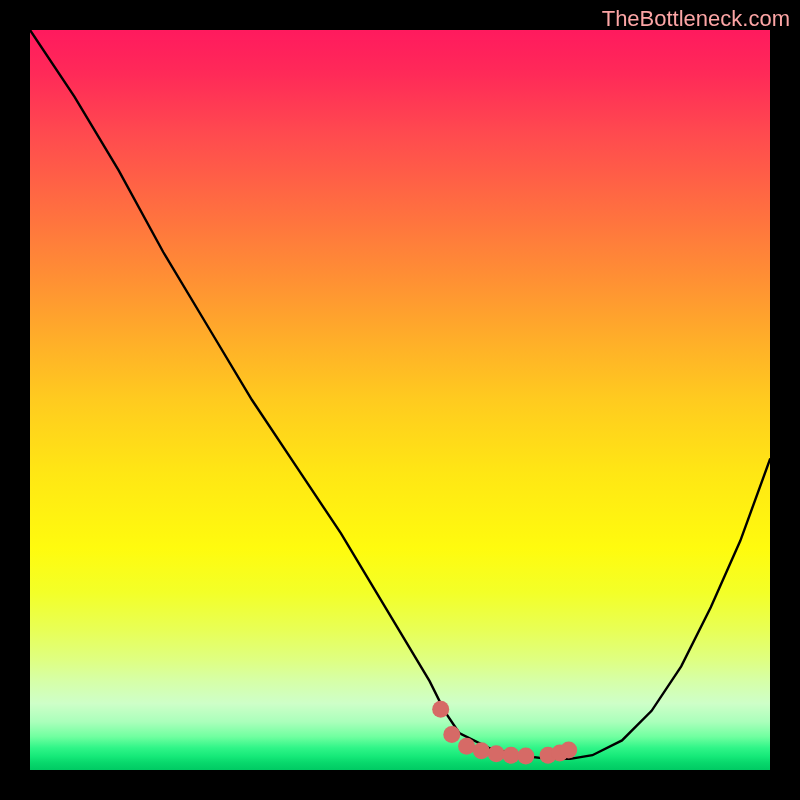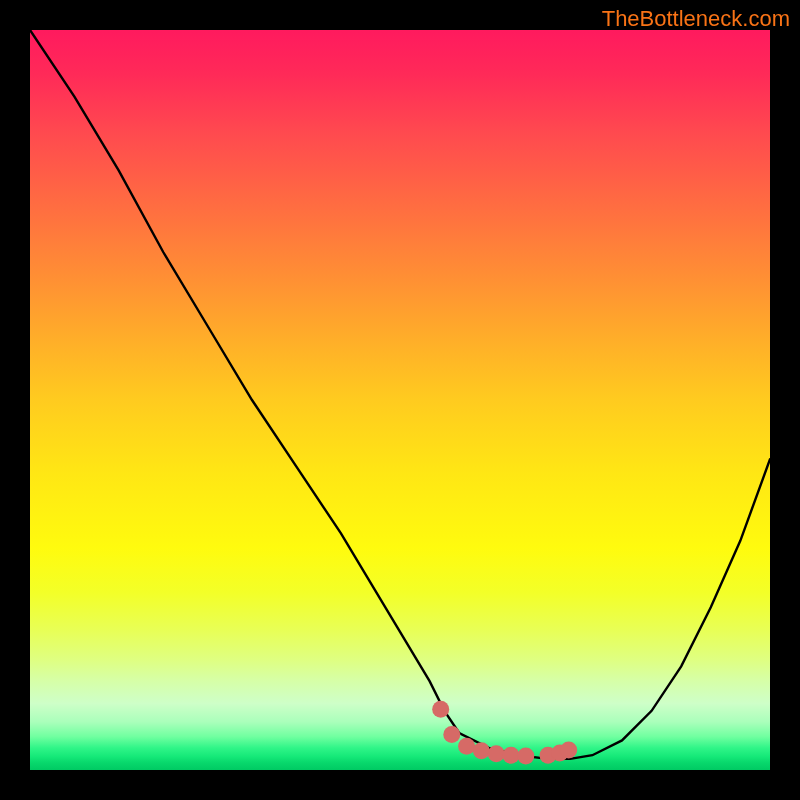--- a/index.html
+++ b/index.html
@@ -8,21 +8,21 @@
     width: 800px;
     height: 800px;
     background: #000;
     position: relative;
     font-family: Arial, sans-serif;
   }
   .watermark {
     position: absolute;
     top: 6px;
     right: 10px;
-    color: #f97316;
+    color: #fca5a5;
     font-size: 22px;
     font-weight: 500;
     z-index: 10;
   }
   .plot-area {
     position: absolute;
     left: 30px;
     top: 30px;
     width: 740px;
     height: 740px;

